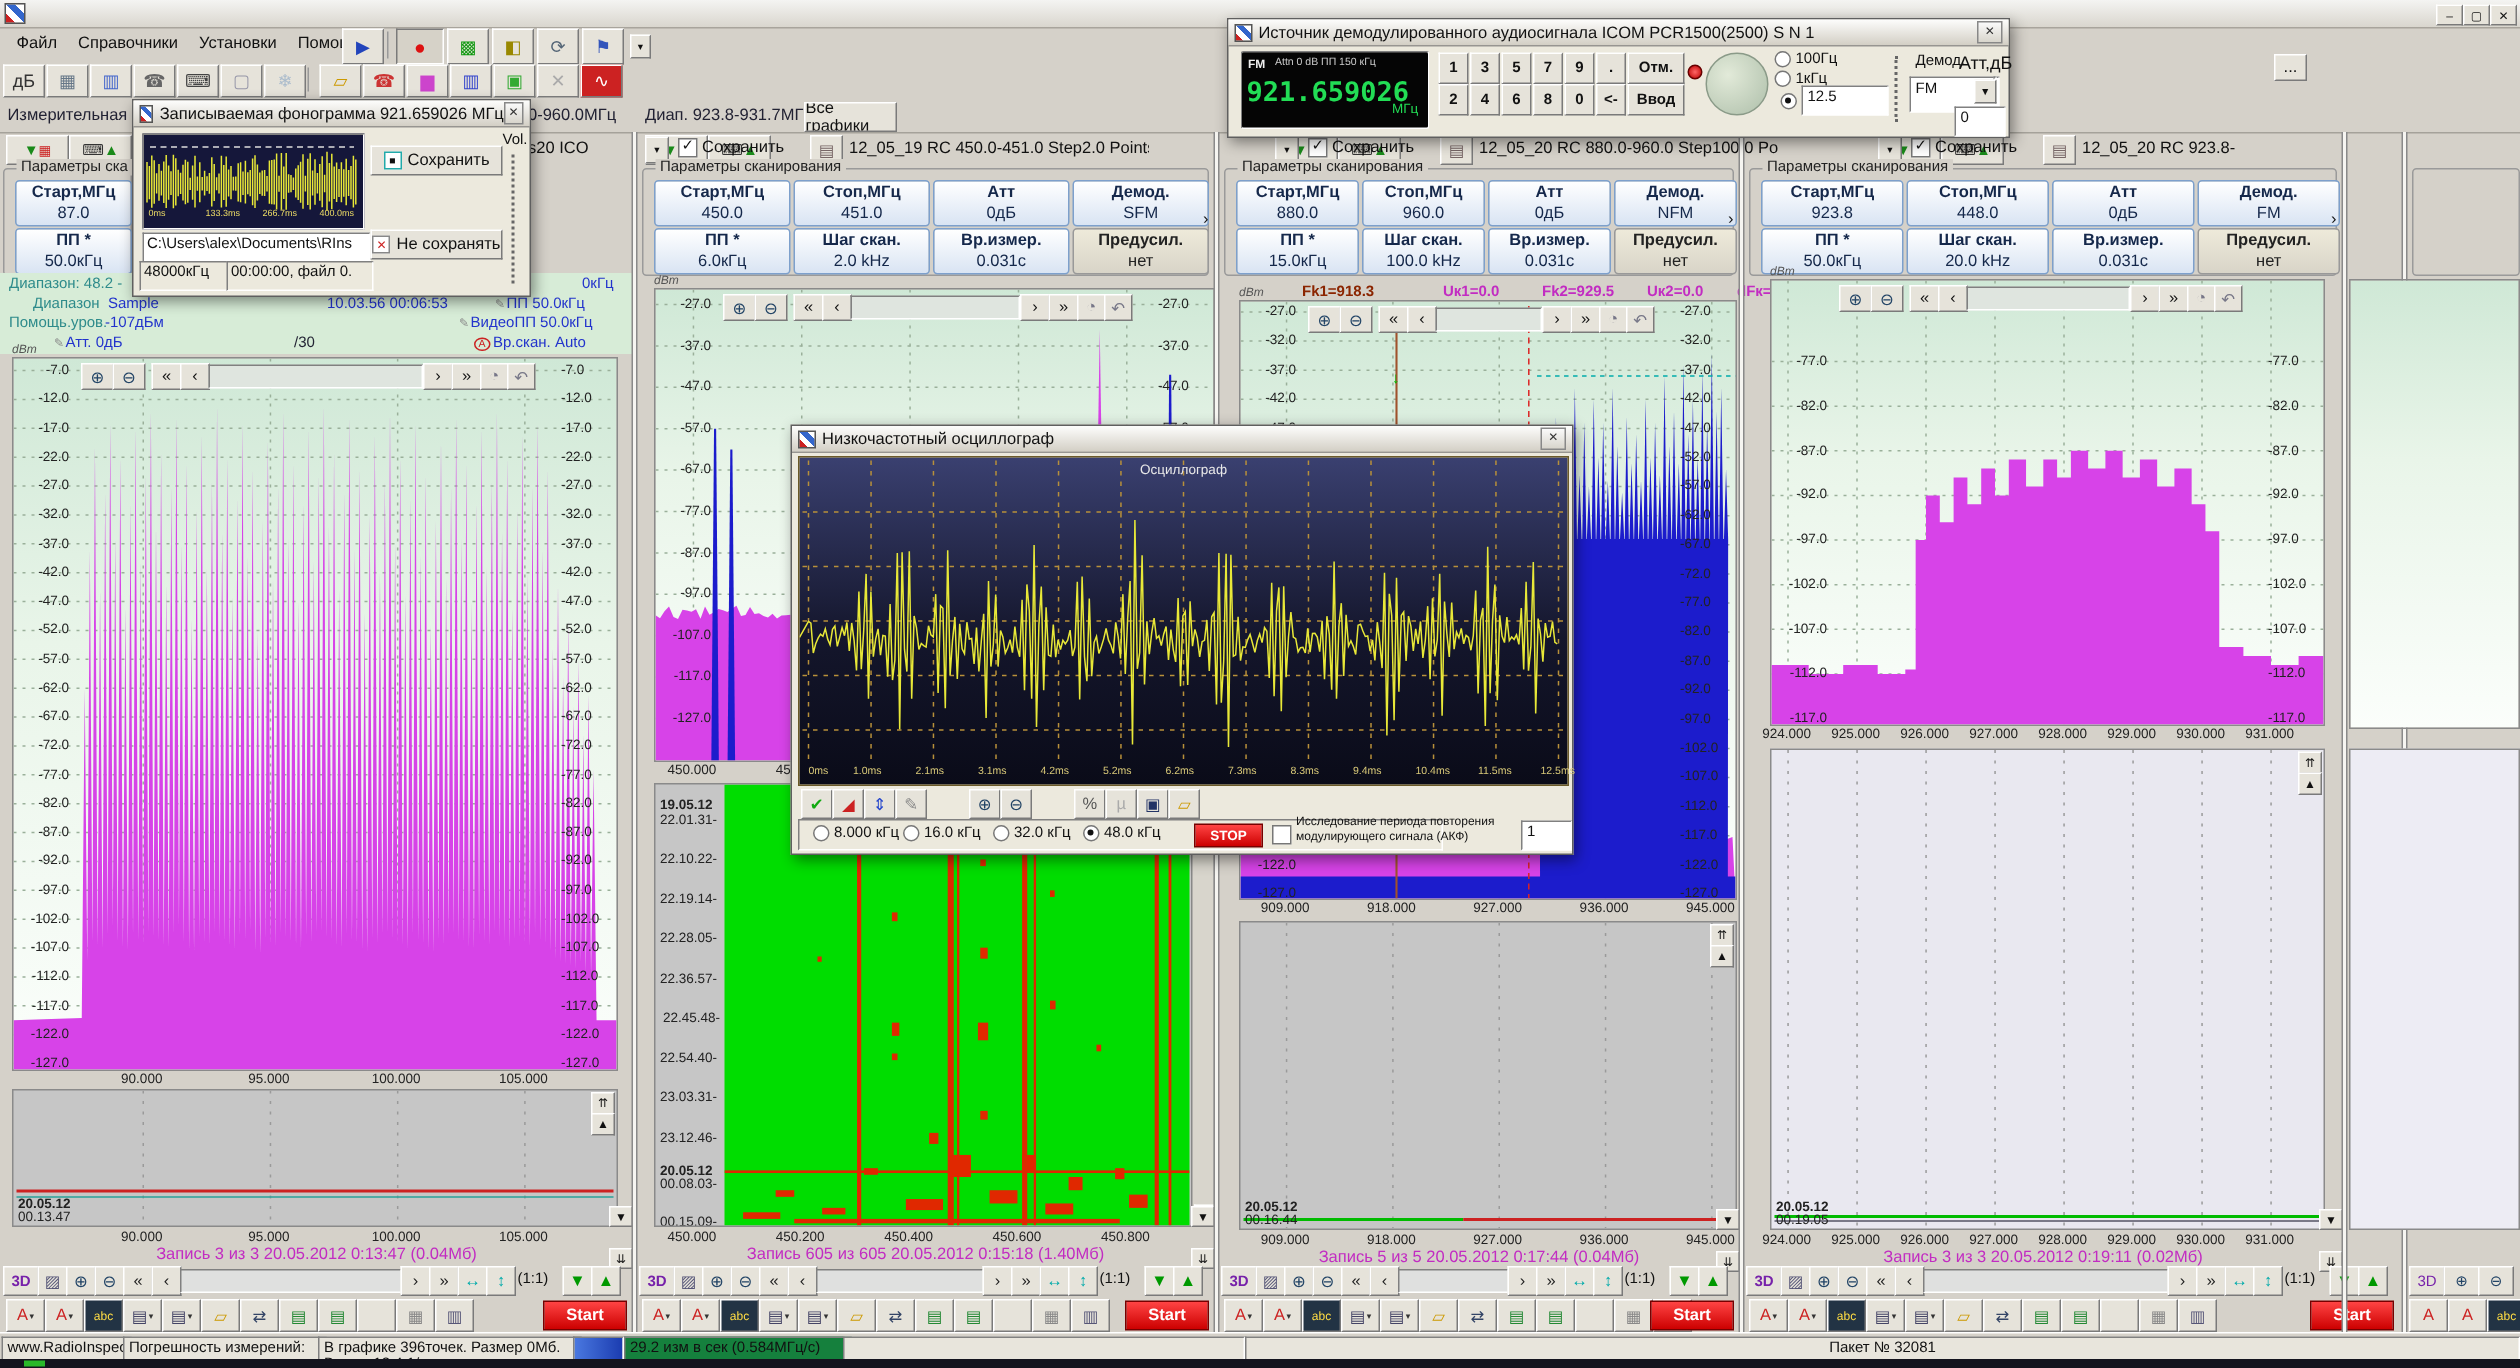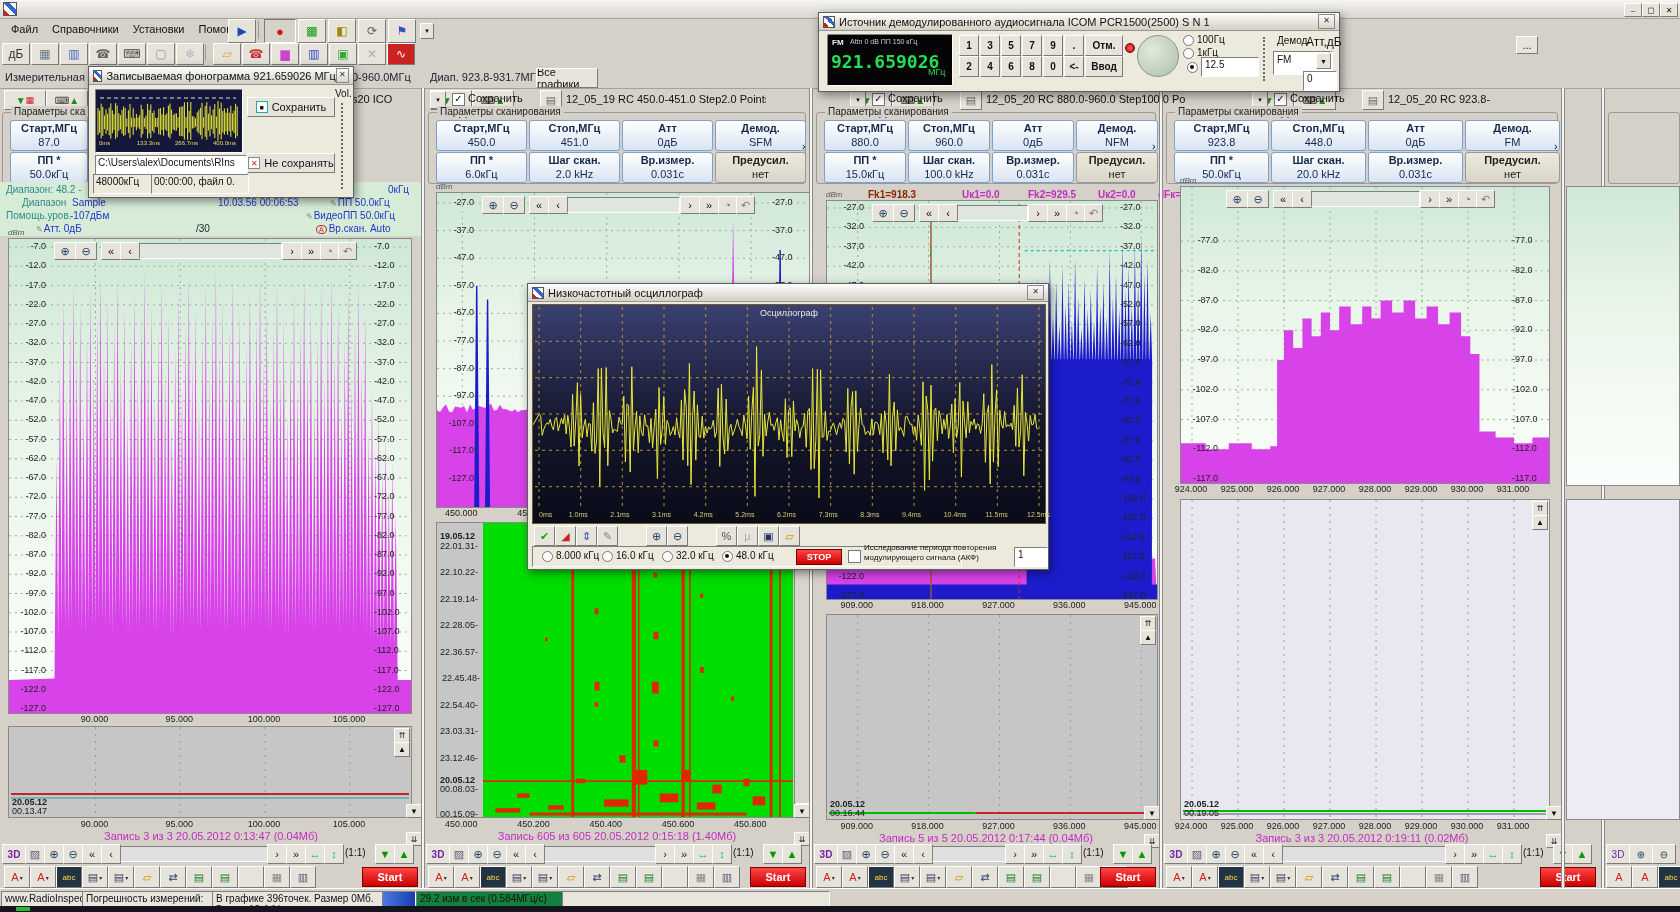--- a/index.html
+++ b/index.html
@@ -778,20 +778,21 @@
       <div class="b3" style="position: absolute; left: 1652px; top: 844px; width: 22px; height: 18px; color: rgb(34, 68, 102); font-size: 10px;">⊖</div>
     </div>
 
  <div class="ab" style="left:0;top:888px;width:1680px;height:18px;background:#d5d1c9;border-top:1px solid #fff">
   <div class="ab sunk" style="left:1px;top:2px;width:79px;height:14px;background:#e8e5dc;padding:1px 3px;font-size:10px">www.RadioInspector.ru(con</div>
   <div class="ab sunk" style="left:82px;top:2px;width:128px;height:14px;background:#e8e5dc;padding:1px 3px;font-size:10px">Погрешность измерений: не определена</div>
   <div class="ab sunk" style="left:212px;top:2px;width:168px;height:14px;background:#e8e5dc;padding:1px 3px;font-size:10px">В графике 396точек.  Размер 0Мб. Время 13.4 1/сек</div>
   <div class="ab sunk" style="left:382px;top:2px;width:32px;height:14px;background:linear-gradient(90deg,#4a78e0,#1b3cb0)"></div>
   <div class="ab sunk" style="left:416px;top:2px;width:144px;height:14px;background:#15803d;padding:1px 3px;font-size:10px">29.2 изм в сек (0.584МГц/с)</div>
   <div class="ab sunk" style="left:562px;top:2px;width:266px;height:14px;background:#e8e5dc"></div>
+  <div class="ab sunk" style="left:830px;top:2px;width:848px;height:14px;background:#e8e5dc;text-align:center;font-size:10px;padding-top:1px">Пакет № 32081</div>
  </div>
  <div class="ab" style="left:0;top:906px;width:1680px;height:6px;background:#14141e">
   <div class="ab" style="left:16px;top:1px;width:14px;height:4px;background:#2ab82a"></div>
  </div>
 </div>
 
 <div class="win" id="phono" style="left:88px;top:66px;width:264px;height:130px;z-index:30">
  <div class="tbbar">
   <span class="ticon" style="width:10px;height:10px"></span>
   <span>Записываемая фонограмма 921.659026 МГц</span>

